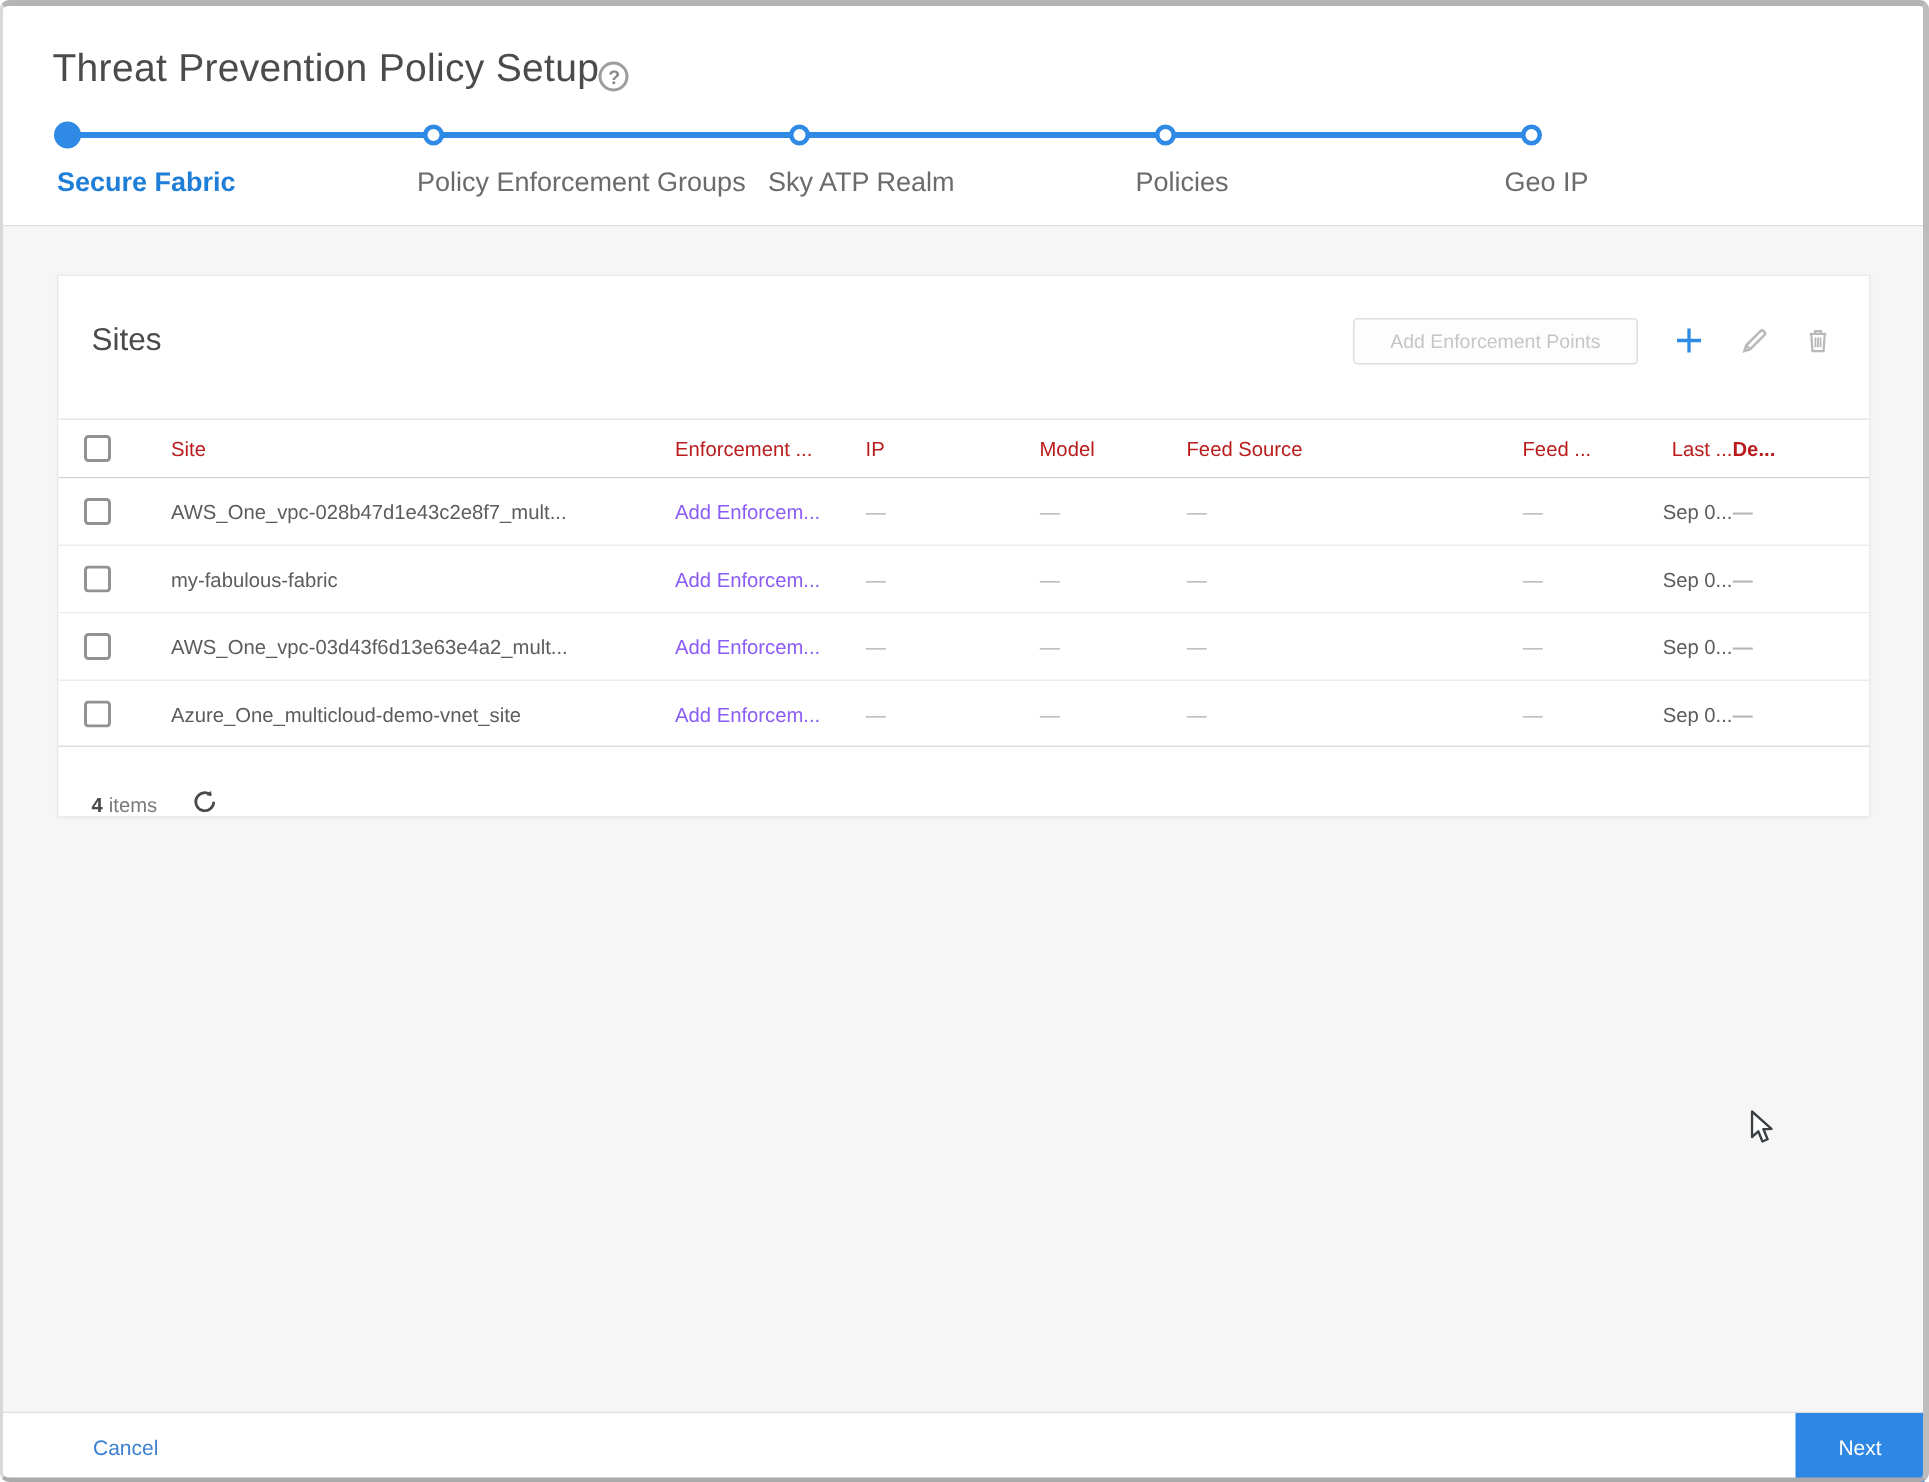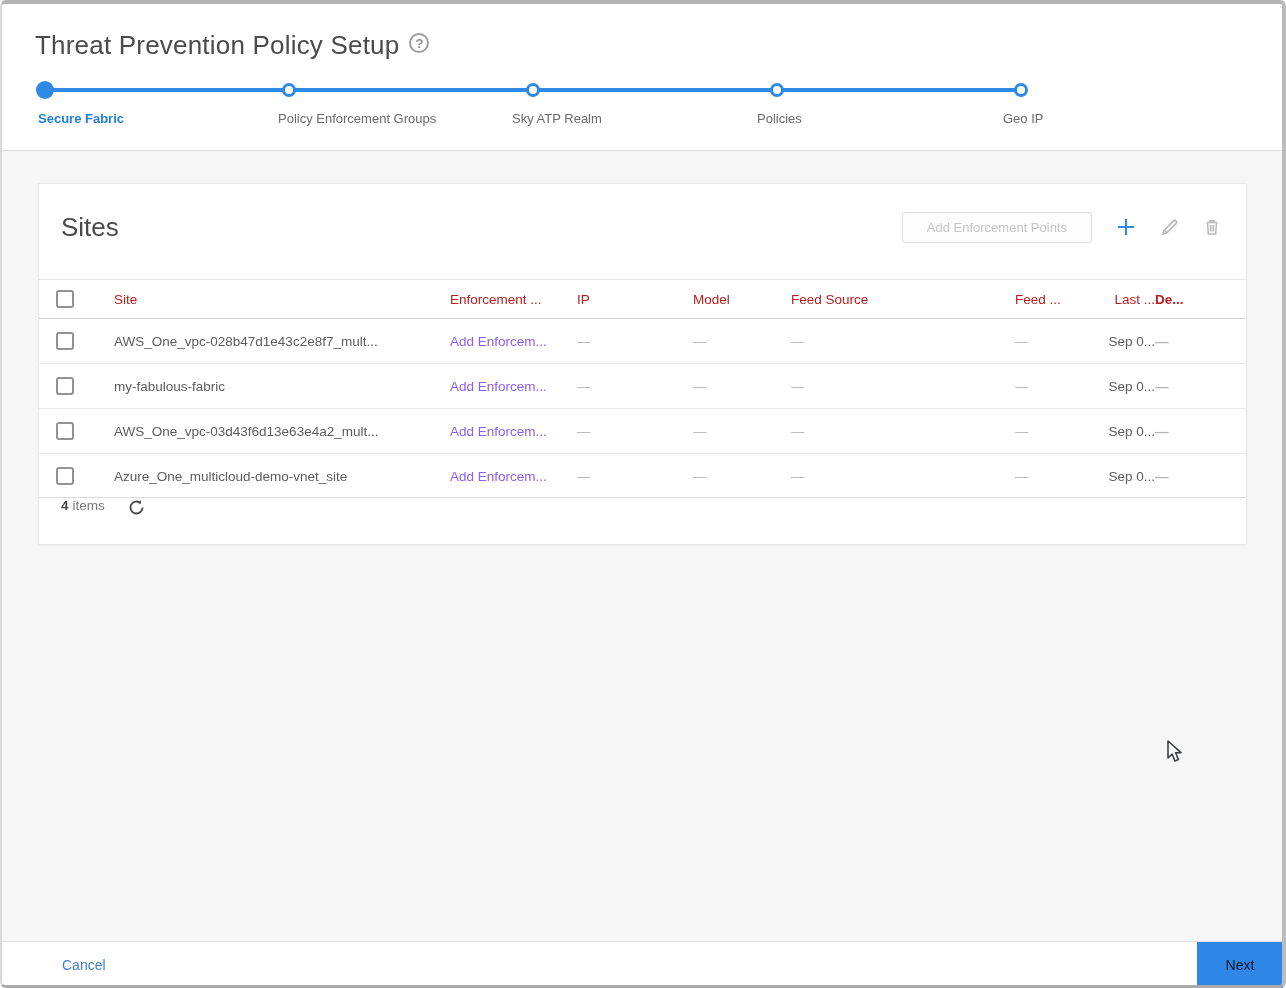--- a/index.html
+++ b/index.html
@@ -11,45 +11,45 @@
   }
   .page { position:absolute; inset:0; background:#fff; }
 
   
   .frame { position:absolute; inset:0; pointer-events:none; z-index:90;
     border-top:4px solid #b4b4b4; border-right:4px solid #bcbcbc;
     border-bottom:3px solid #aaaaaa; border-left:2px solid #d9d9d9;
     border-radius:6px; }
 
   
-  .title-row { position:absolute; left:35px; top:30px; display:flex; align-items:flex-start; gap:10px; }
+  .title-row { position:absolute; left:35px; top:30px; display:flex; align-items:flex-end; }
   .page-title { font-size:26px; font-weight:400; color:#4b4b4b; letter-spacing:.2px; }
   .help-icon { width:20px; height:20px; border:2px solid #9d9d9d; border-radius:50%;
     color:#8a8a8a; font-size:13px; font-weight:700; display:flex; align-items:center;
     justify-content:center; margin-top:3px; }
 
   
   .stepper { position:absolute; left:0; top:75px; width:1286px; height:60px; }
   .step-line { position:absolute; left:45px; width:976px; top:13px; height:4px;
     background:#2e8ae4; border-radius:2px; }
   .dot { position:absolute; top:8px; width:14px; height:14px; border-radius:50%;
     background:#fff; border:3px solid #2e8ae4; }
   .dot.active { width:18px; height:18px; top:6px; background:#2e8ae4; border:none; }
-  .step-label { position:absolute; top:36px; font-size:13px; color:#6b6b6b; white-space:nowrap; }
+  .step-label { position:absolute; top:36px; font-size:18px; color:#6b6b6b; white-space:nowrap; }
   .step-label.active { color:#1f7fd8; font-weight:700; }
 
   .top-divider { position:absolute; left:0; top:150px; width:1286px; height:1px; background:#dddddd; }
   .content-bg { position:absolute; left:0; top:151px; width:1286px; height:790px; background:#f6f6f6; }
 
   
   .panel { position:absolute; left:38px; top:183px; width:1209px; height:362px;
     background:#fff; border:1px solid #e9e9e9; box-shadow:0 1px 2px rgba(0,0,0,.04); }
   .panel-header { display:flex; justify-content:space-between; align-items:center;
     height:68px; padding:18px 24px 0 22px; }
-  .panel-title { font-size:26px; color:#4b4b4b; font-weight:400; }
+  .panel-title { font-size:21px; color:#4b4b4b; font-weight:400; }
   .panel-actions { display:flex; align-items:center; gap:22px; }
   .btn-disabled { height:31px; padding:0 24px; background:#fdfdfd; border:1px solid #dedede;
     border-radius:3px; color:#c6c6c6; font-size:13px; font-family:inherit; }
   .icon-btn { background:none; border:none; padding:0; display:flex; align-items:center; cursor:pointer; }
 
   
   .table { position:absolute; left:0; top:95px; width:1207px; }
   .trow { display:flex; align-items:center; height:45px; border-bottom:1px solid #ececec;
     font-size:13.5px; color:#5c5c5c; background:#fff; }
   .trow.head { height:40px; border-top:1px solid #e6e6e6; border-bottom:1px solid #d2d2d2;
@@ -57,31 +57,31 @@
   .c0 { width:75px; padding-left:17px; }
   .c1 { width:336px; } .c2 { width:127px; } .c3 { width:116px; } .c4 { width:98px; }
   .c5 { width:224px; } .c6 { width:66px; } .c7 { width:74px;text-align:right; } .c8 { width:42px;font-weight:bold; }
   .cell { overflow:hidden; white-space:nowrap; text-overflow:clip; }
   .dash { color:#b5b5b5; }
   .link { color:#8b5cf6; cursor:pointer; text-decoration:none; }
   .checkbox { width:18px; height:18px; border:2px solid #929292; border-radius:3px; background:#fff; }
 
   
   .tfooter { position:absolute; left:0; bottom:0; width:1207px; height:47px;
-    border-top:1px solid #dcdcdc; display:flex; align-items:flex-start; padding-left:22px;
+    border-top:1px solid #dcdcdc; display:flex; align-items:flex-end; padding-left:22px;
     gap:22px; background:#fff; font-size:13.5px; }
   .count-num { font-weight:700; color:#4a4a4a; }
   .count-label { color:#7a7a7a; margin-left:4px; }
 
   
   .action-bar { position:absolute; left:0; top:941px; width:1286px; height:47px;
     background:#fff; border-top:1px solid #e0e0e0; display:flex; align-items:center; z-index:80; }
   .cancel-link { margin-left:62px; color:#3d7fd0; font-size:14px; cursor:pointer; text-decoration:none; }
   .next-btn { position:absolute; right:3px; top:0; height:46px; width:86px;
-    background:#2e87e4; color:#0f172a; border:none; font-size:14px; font-family:inherit;
+    background:#2e87e4; color:#ffffff; border:none; font-size:14px; font-family:inherit;
     cursor:pointer; }
 
   .cursor { position:absolute; left:1167px; top:740px; z-index:95; pointer-events:none; }
 </style>
 </head>
 <body>
 
 <div class="page">
 
   <div class="title-row">

